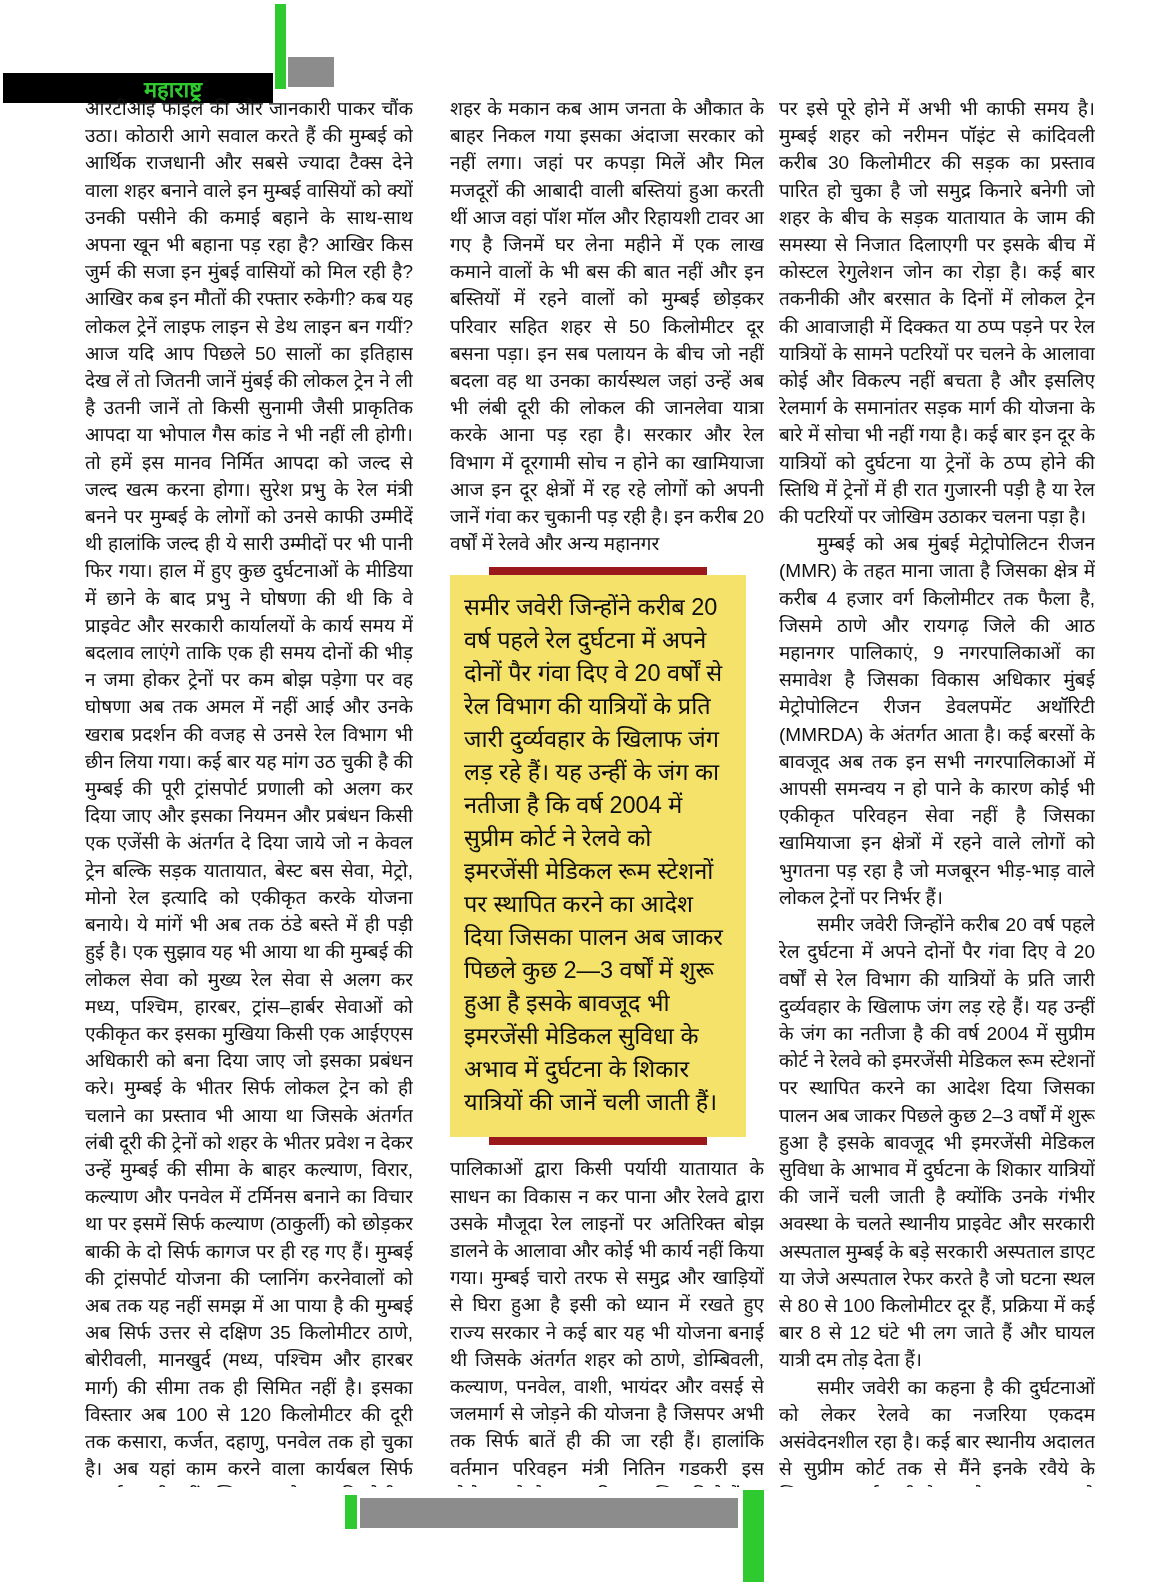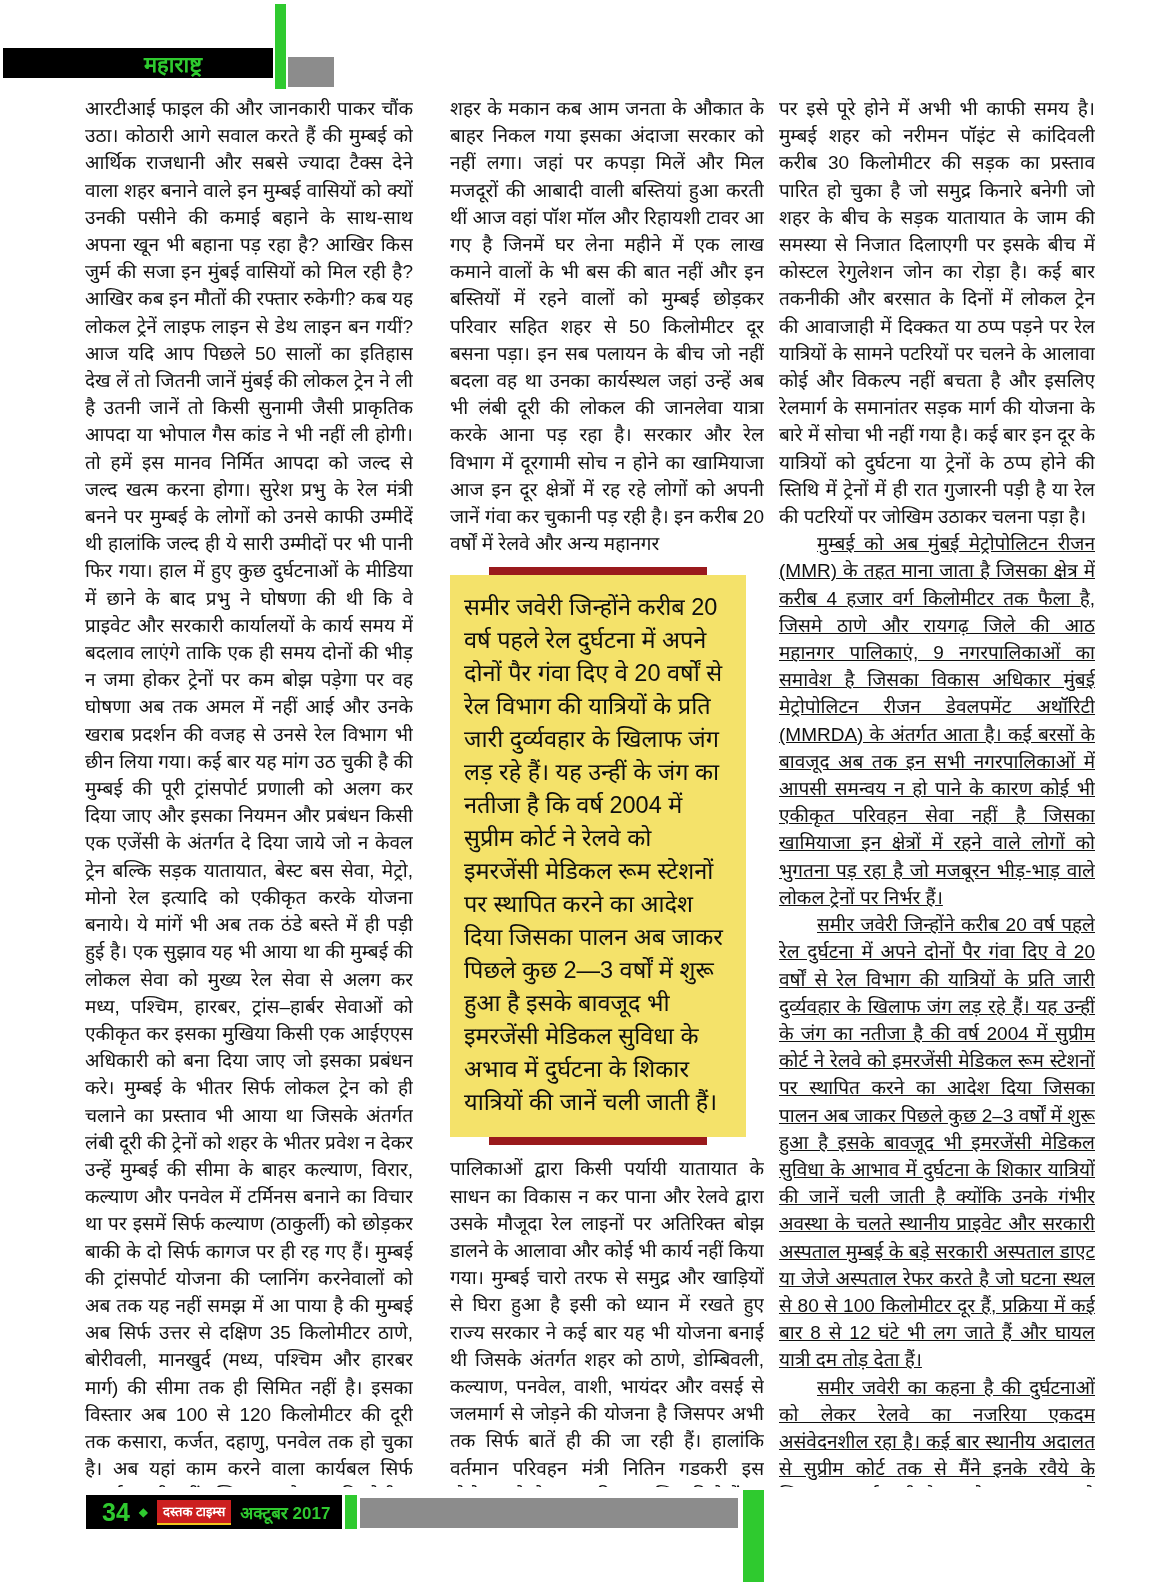--- a/index.html
+++ b/index.html
@@ -3,42 +3,42 @@
 <meta charset="utf-8">
 <style>
   html,body { margin:0; padding:0; background:#ffffff; }
   .page {
     position:relative; width:1152px; height:1584px; background:#ffffff;
     font-family:"Liberation Sans", sans-serif; color:#111; overflow:hidden;
   }
 
   
   .hdr-black {
-    position:absolute; left:3px; top:48px; width:270px; height:30px;
+    position:absolute; left:3px; top:73px; width:270px; height:30px;
     background:#000; display:flex; align-items:center; justify-content:center;
     padding-left:70px; box-sizing:border-box;
   }
   .hdr-label { color:#2fca2f; font-size:22px; font-weight:bold; white-space:nowrap; }
   .hdr-green {
     position:absolute; left:275px; top:4px; width:11px; height:85px; background:#2fca2f;
   }
   .hdr-gray {
     position:absolute; left:288px; top:57px; width:46px; height:30px; background:#8c8c8c;
   }
 
   
   .col {
     position:absolute; top:95px; height:1392px; overflow:hidden;
     font-size:19px; line-height:27.2px; text-align:justify;
   }
   .col-1 { left:85px;  width:328px; }
   .col-2 { left:450px; width:314px; }
   .col-3 { left:779px; width:316px; }
   .col p { margin:0; }
-  .col p.indent { text-indent:2em;text-decoration:underline; }
+  .col p.indent { text-indent:2em; }
 
   
   .pq-wrap { margin:10px 0 10px 0; width:296px; }
   .pq-rule { width:218px; height:8px; background:#9a1a1c; margin:0 auto; }
   .pq-body {
     background:#f4e26a; padding:16px 14px 18px 14px; box-sizing:border-box;
     font-size:23.5px; line-height:33px; text-align:left; color:#0d0d0d;
   }
 
   
@@ -84,23 +84,17 @@
 
   </div>
 
   <div class="col col-3">
     <p>पर इसे पूरे होने में अभी भी काफी समय है। मुम्बई शहर को नरीमन पॉइंट से कांदिवली करीब 30 किलोमीटर की सड़क का प्रस्ताव पारित हो चुका है जो समुद्र किनारे बनेगी जो शहर के बीच के सड़क यातायात के जाम की समस्या से निजात दिलाएगी पर इसके बीच में कोस्टल रेगुलेशन जोन का रोड़ा है। कई बार तकनीकी और बरसात के दिनों में लोकल ट्रेन की आवाजाही में दिक्कत या ठप्प पड़ने पर रेल यात्रियों के सामने पटरियों पर चलने के आलावा कोई और विकल्प नहीं बचता है और इसलिए रेलमार्ग के समानांतर सड़क मार्ग की योजना के बारे में सोचा भी नहीं गया है। कई बार इन दूर के यात्रियों को दुर्घटना या ट्रेनों के ठप्प होने की स्तिथि में ट्रेनों में ही रात गुजारनी पड़ी है या रेल की पटरियों पर जोखिम उठाकर चलना पड़ा है।</p>
     <p class="indent">मुम्बई को अब मुंबई मेट्रोपोलिटन रीजन (MMR) के तहत माना जाता है जिसका क्षेत्र में करीब 4 हजार वर्ग किलोमीटर तक फैला है, जिसमे ठाणे और रायगढ़ जिले की आठ महानगर पालिकाएं, 9 नगरपालिकाओं का समावेश है जिसका विकास अधिकार मुंबई मेट्रोपोलिटन रीजन डेवलपमेंट अथॉरिटी (MMRDA) के अंतर्गत आता है। कई बरसों के बावजूद अब तक इन सभी नगरपालिकाओं में आपसी समन्वय न हो पाने के कारण कोई भी एकीकृत परिवहन सेवा नहीं है जिसका खामियाजा इन क्षेत्रों में रहने वाले लोगों को भुगतना पड़ रहा है जो मजबूरन भीड़-भाड़ वाले लोकल ट्रेनों पर निर्भर हैं।</p>
     <p class="indent">समीर जवेरी जिन्होंने करीब 20 वर्ष पहले रेल दुर्घटना में अपने दोनों पैर गंवा दिए वे 20 वर्षों से रेल विभाग की यात्रियों के प्रति जारी दुर्व्यवहार के खिलाफ जंग लड़ रहे हैं। यह उन्हीं के जंग का नतीजा है की वर्ष 2004 में सुप्रीम कोर्ट ने रेलवे को इमरजेंसी मेडिकल रूम स्टेशनों पर स्थापित करने का आदेश दिया जिसका पालन अब जाकर पिछले कुछ 2–3 वर्षों में शुरू हुआ है इसके बावजूद भी इमरजेंसी मेडिकल सुविधा के आभाव में दुर्घटना के शिकार यात्रियों की जानें चली जाती है क्योंकि उनके गंभीर अवस्था के चलते स्थानीय प्राइवेट और सरकारी अस्पताल मुम्बई के बड़े सरकारी अस्पताल डाएट या जेजे अस्पताल रेफर करते है जो घटना स्थल से 80 से 100 किलोमीटर दूर हैं, प्रक्रिया में कई बार 8 से 12 घंटे भी लग जाते हैं और घायल यात्री दम तोड़ देता हैं।</p>
     <p class="indent">समीर जवेरी का कहना है की दुर्घटनाओं को लेकर रेलवे का नजरिया एकदम असंवेदनशील रहा है। कई बार स्थानीय अदालत से सुप्रीम कोर्ट तक से मैंने इनके रवैये के खिलाफ लड़ाई लड़ी है पर ये अब तक सुधरे नहीं। 2004 में अदालत ने इन्हें रोजाना हो रही इन मौतों को रोकने के लिए मेरे द्वारा दायर याचिका पर आदेश दिया था की सभी स्टेशनों के प्लेटफार्म और ट्रेन के डिब्बों के पायदान के बीच के गैप को  कम करें और प्लेटफार्म की ऊंचाई बढ़ाएं जिसपर अब जाकर कई बार बॉम्बे हाई कोर्ट के फटकार के बाद</p>
   </div>
 
-  <div class="ftr-black">
-    <span class="ftr-page">34</span>
-    <span class="ftr-diamond">◆</span>
-    <span class="ftr-logo">दस्तक टाइम्स</span>
-    <span class="ftr-date">अक्टूबर 2017</span>
-  </div>
   <div class="ftr-green-sep"></div>
   <div class="ftr-gray"></div>
   <div class="ftr-green-tall"></div>
 
 </div>
 
 </body></html>

